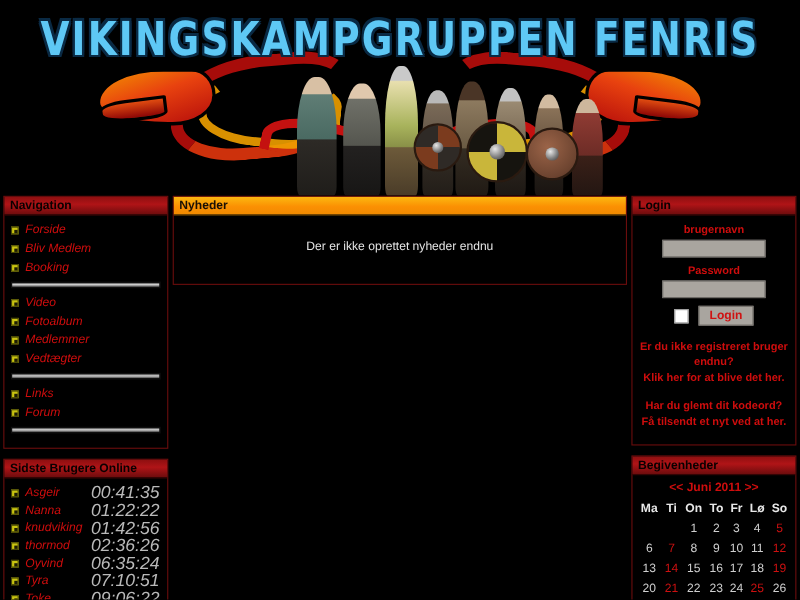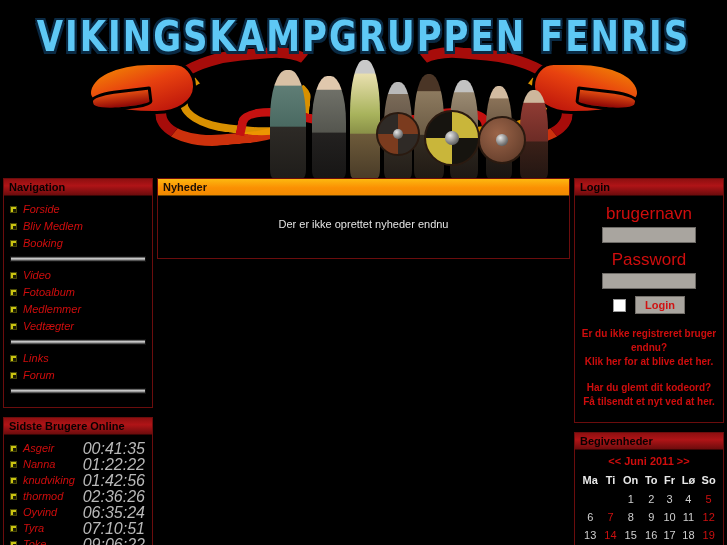--- a/index.html
+++ b/index.html
@@ -257,24 +257,24 @@
   .news-body {
     padding: 22px 10px 28px 10px;
     text-align: center;
     color: #e3e3e3;
     font-size: 11px;
   }
 
   
   .login-body { padding: 8px 6px 10px 6px; text-align: center; }
   .login-label {
-    font-size: 17px;
+    font-size: 10px;
     color: #cf0d0d;
     margin-bottom: 3px;
-    font-weight: normal;
+    font-weight: bold;
   }
   .login-input {
     display: block;
     width: 94px;
     height: 16px;
     margin: 0 auto 7px auto;
     background: #a9a59f;
     border: 1px solid #6d6a66;
     color: #111;
     font-size: 11px;

